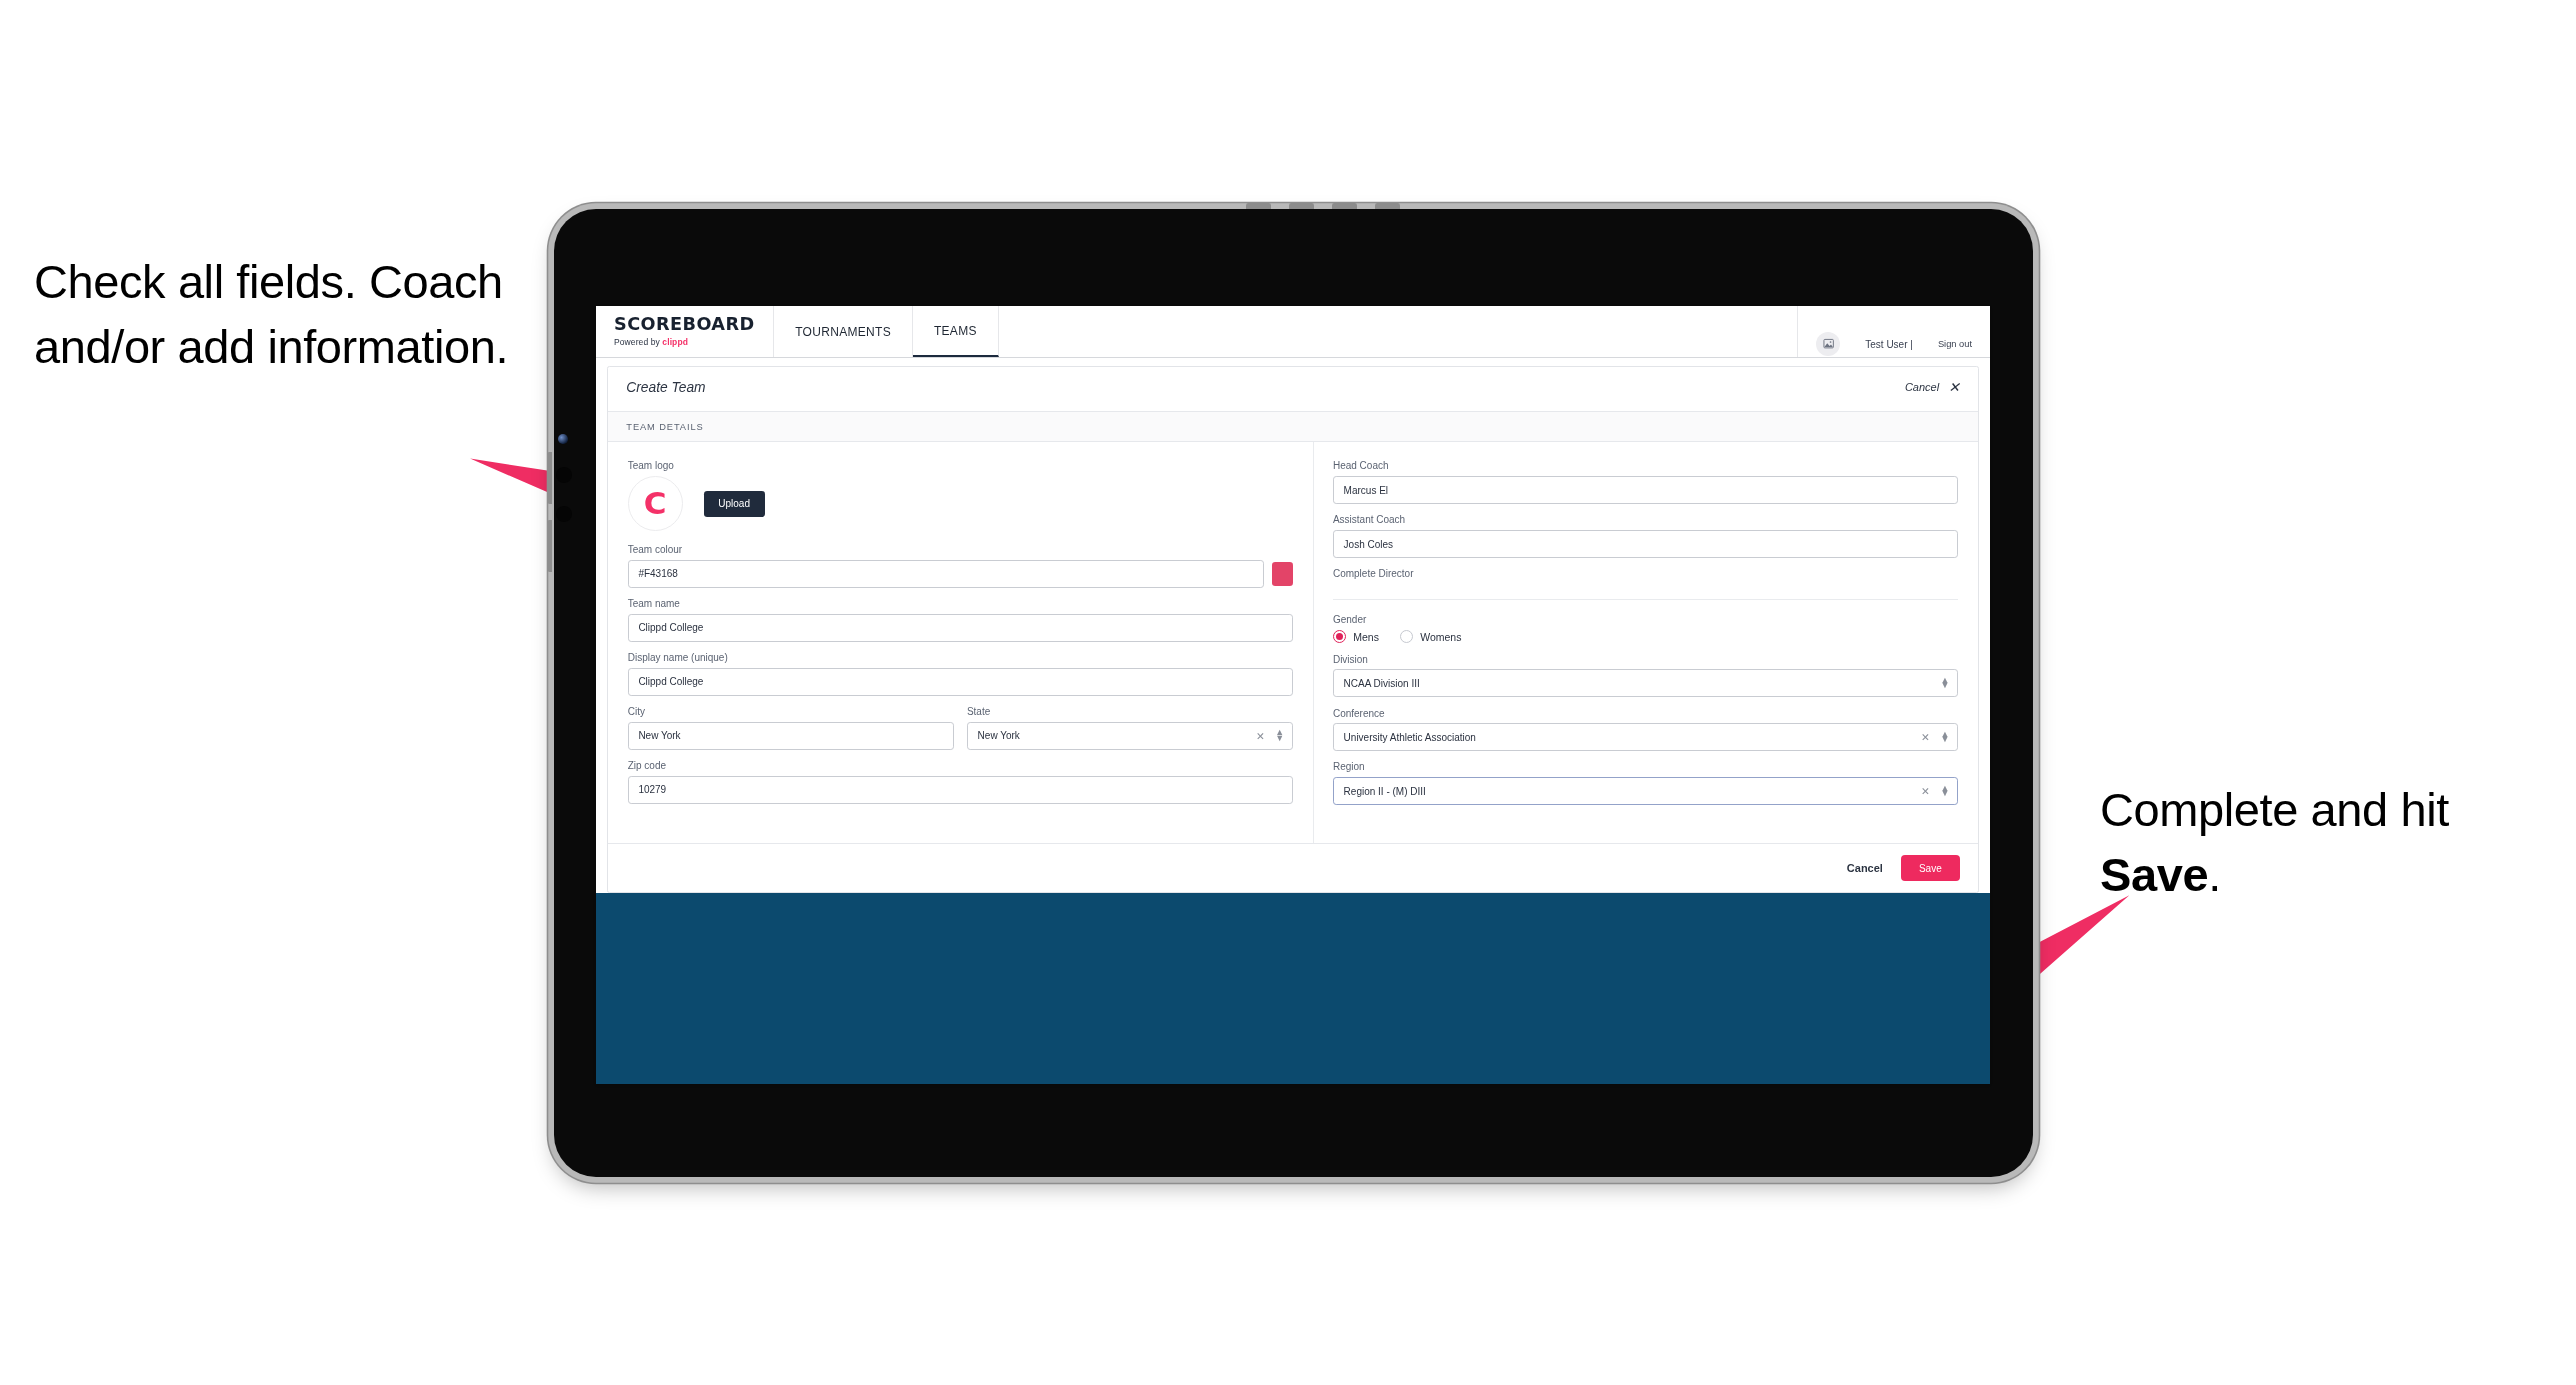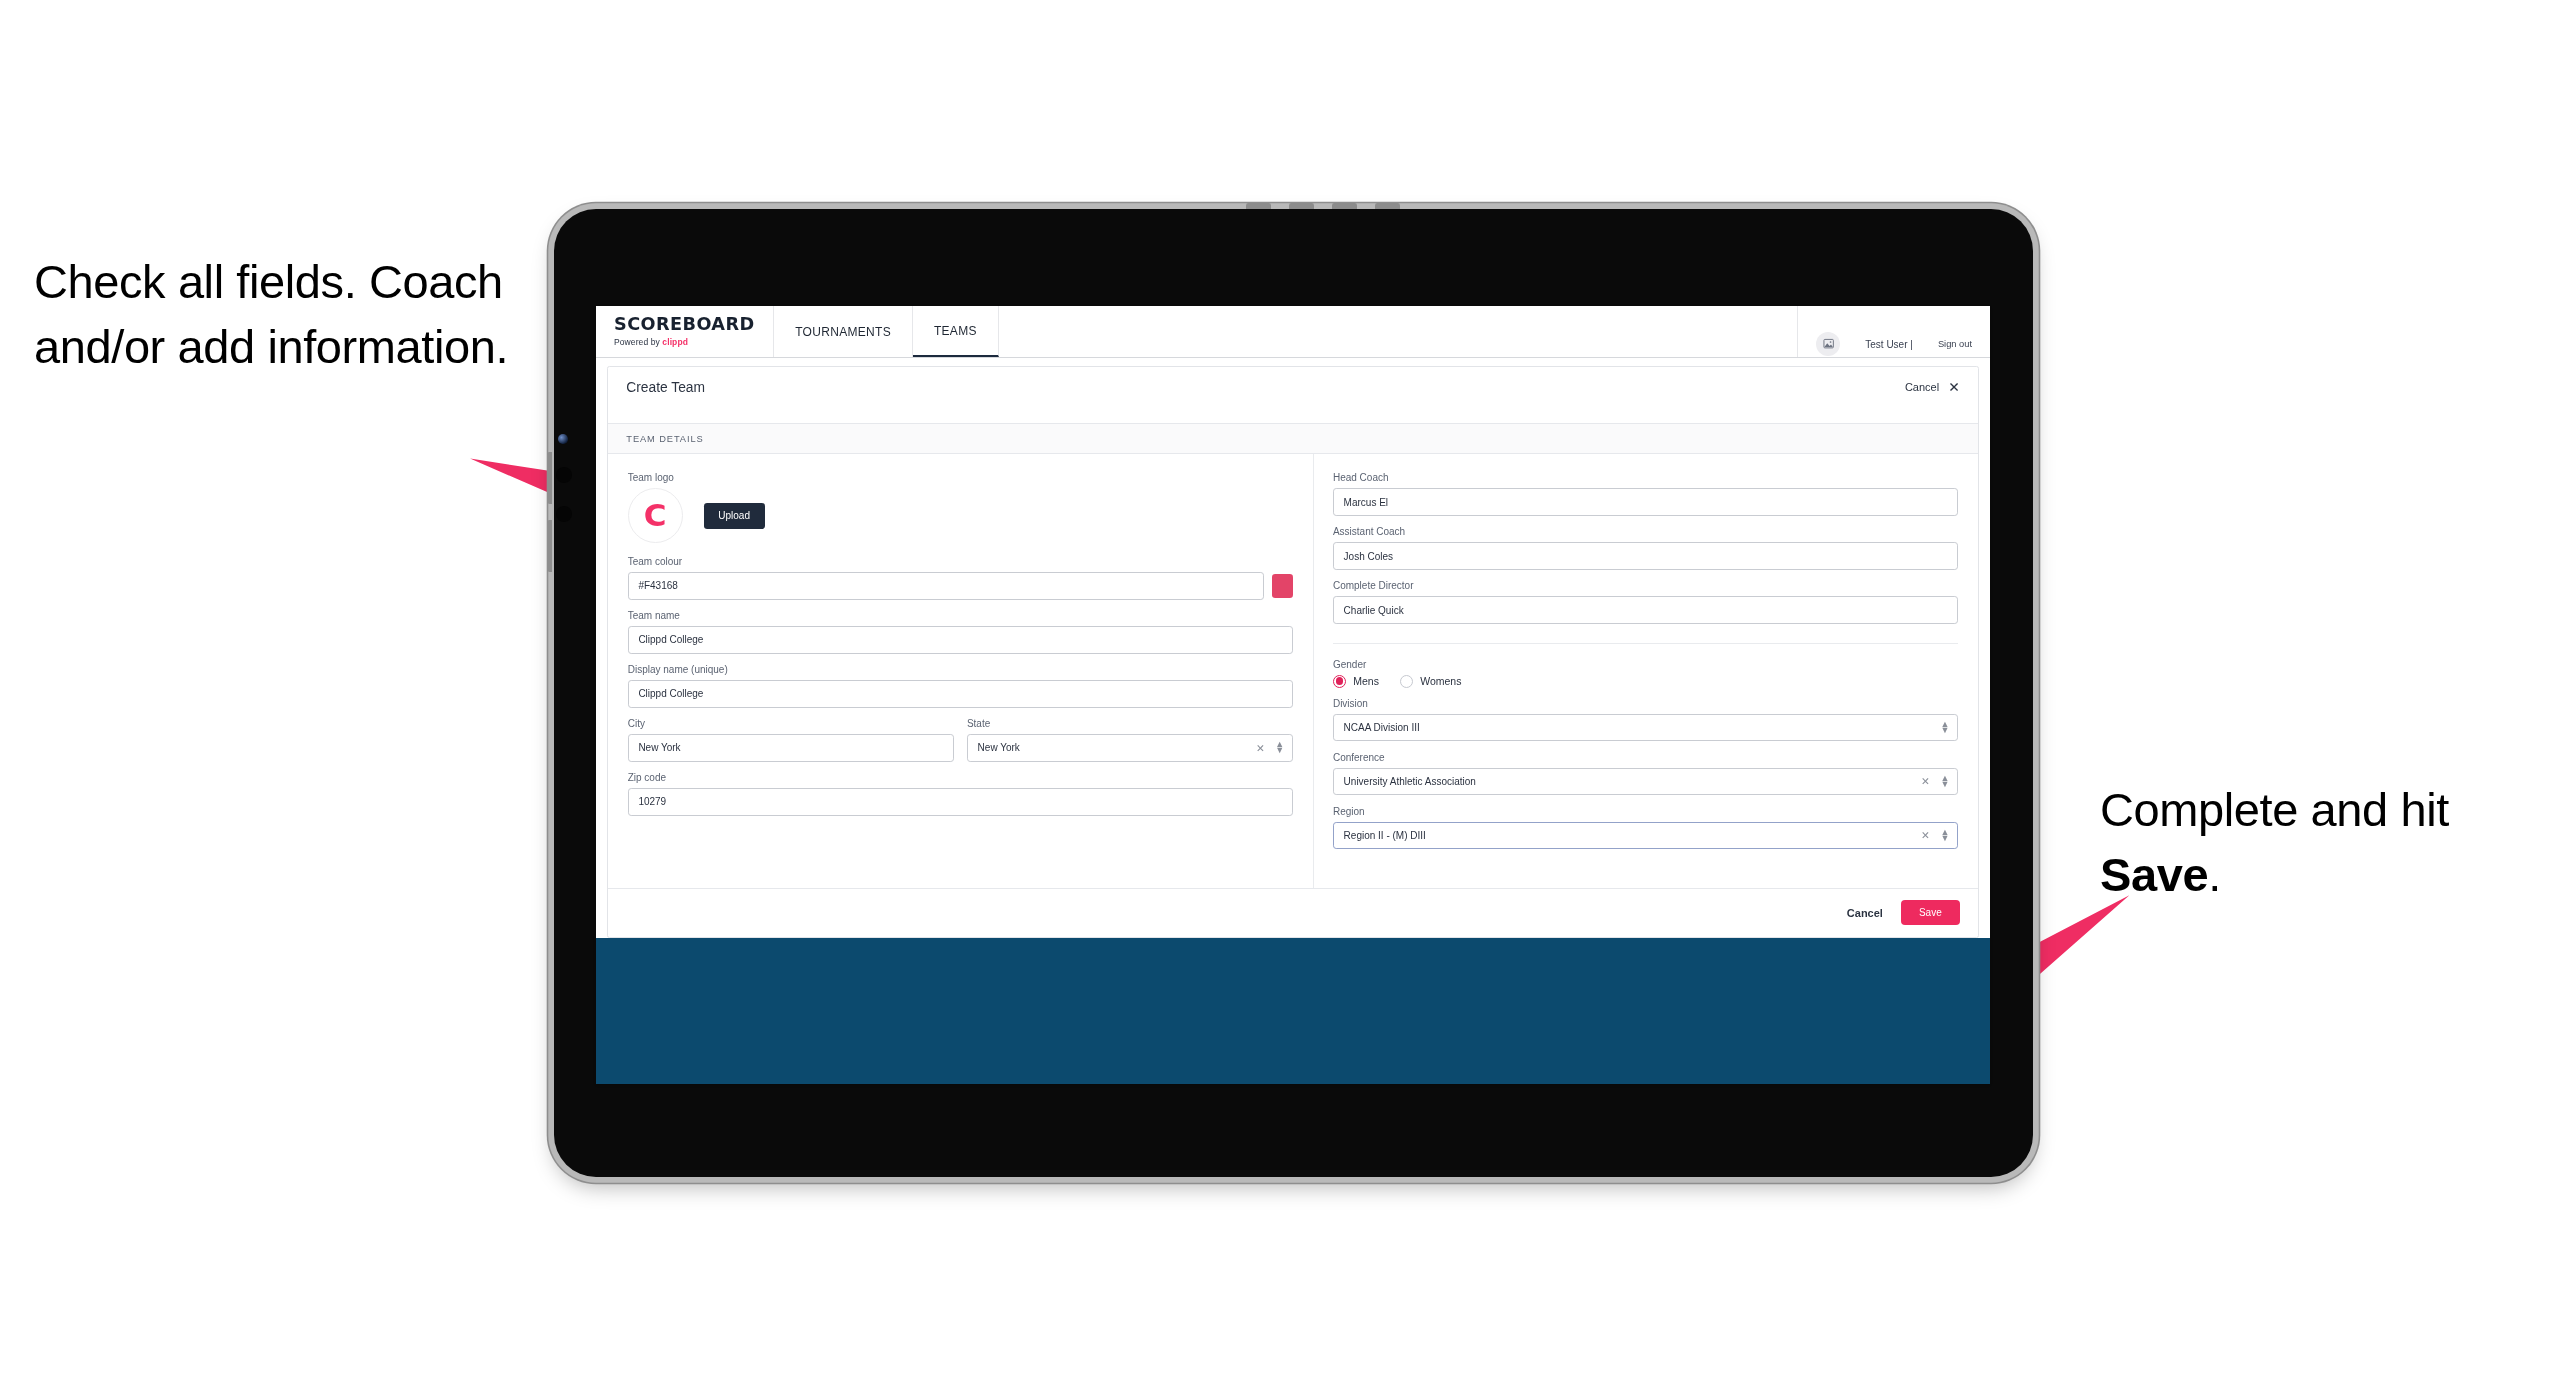--- a/index.html
+++ b/index.html
@@ -92,21 +92,21 @@
   #avatar svg { width: 11.3px; height: 11.3px; }
   #user-name { font-size: 10px; color: #3b4252; }
   #sign-out { font-size: 9.3px; color: #3b4252; cursor: pointer; }
 
   
   #page { background: #fff; padding: 8px 11.3px 0; }
   #card { border: 0.8px solid #e2e4e8; border-radius: 2.4px; background: #fff; }
 
   #card-head {
     display: flex; align-items: center; justify-content: space-between;
-    padding: 13px 18px 28px; border-bottom: 0.8px solid #e6e8ec;
+    padding: 13px 18px 16px; border-bottom: 0.8px solid #e6e8ec; font-style: italic;
   }
   #card-title { font-size: 13.8px; color: #2c3442; }
   #cancel-top { display: flex; align-items: center; gap: 9px; font-size: 11px; color: #2c3442; cursor: pointer; }
   #cancel-top .xmark { font-size: 13.8px; line-height: 1; color: #2c3442; }
 
   #section-bar {
     background: #fafafb; border-bottom: 0.8px solid #e6e8ec;
     padding: 9.7px 18px; font-size: 9.3px; letter-spacing: 0.9px; color: #5b6372;
   }
 
@@ -317,21 +317,20 @@
               <div class="inp">Marcus El</div>
             </div>
 
             <div class="fld">
               <span class="lbl">Assistant Coach</span>
               <div class="inp">Josh Coles</div>
             </div>
 
             <div class="fld">
               <span class="lbl">Complete Director</span>
-              <div class="inp">Charlie Quick</div>
             </div>
 
             <div class="divider"></div>
 
             <div class="fld">
               <span class="lbl">Gender</span>
               <div id="gender-opts">
                 <label class="radio on">
                   <span class="dot"></span>
                   <span>Mens</span>

